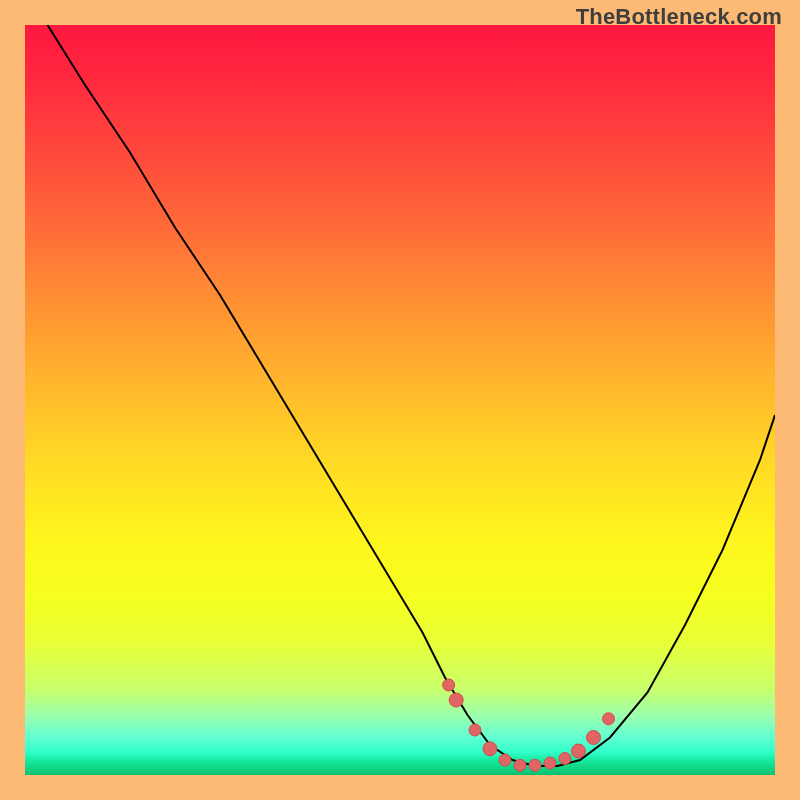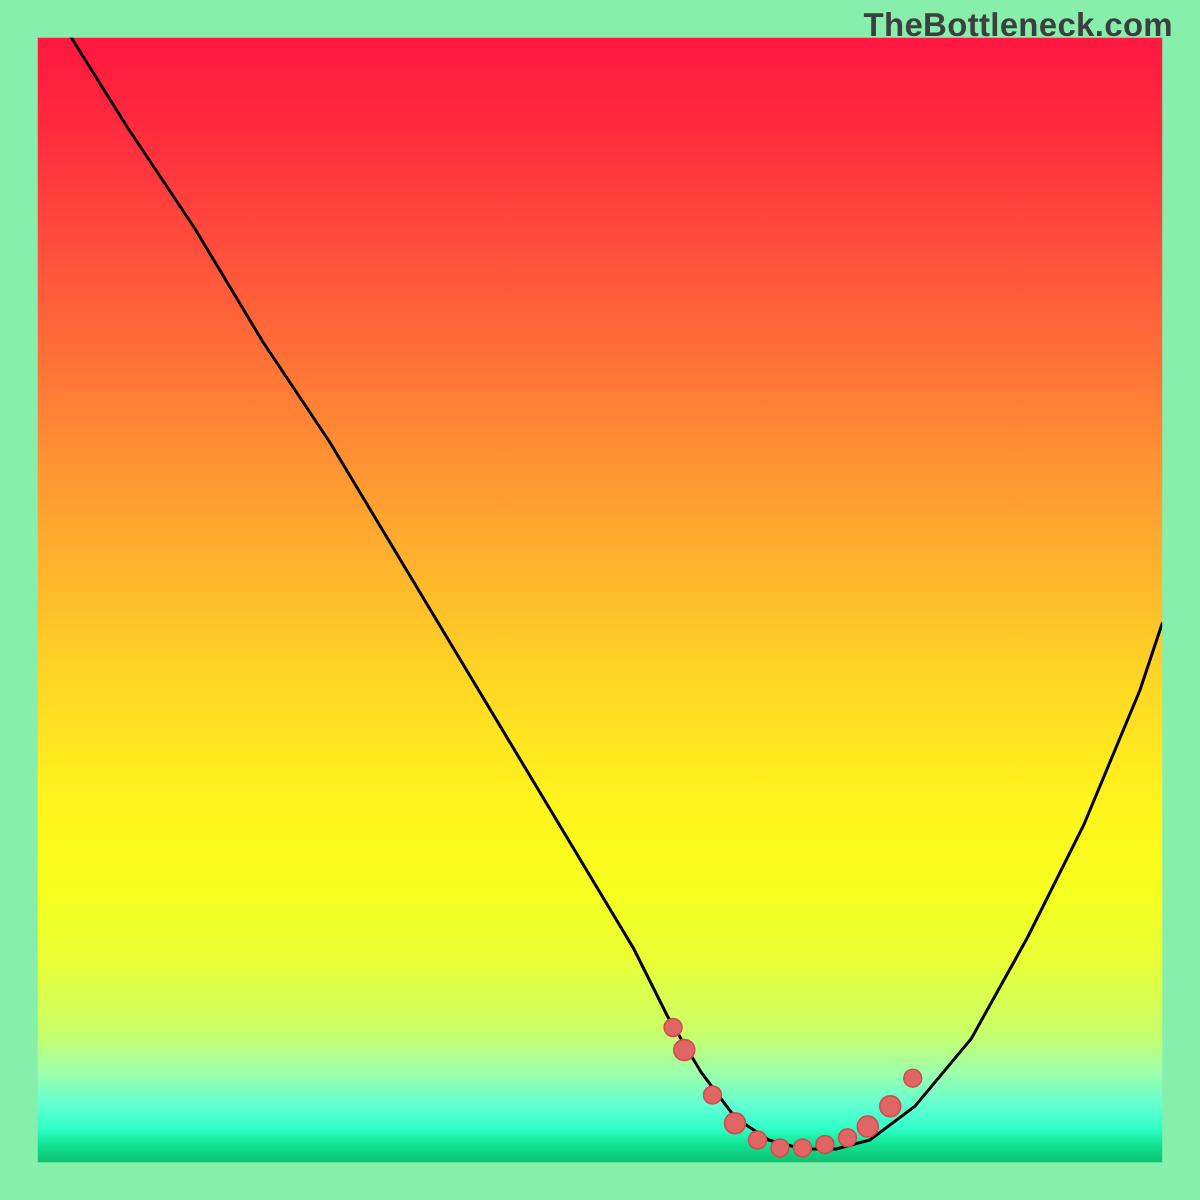--- a/index.html
+++ b/index.html
@@ -1,16 +1,16 @@
 <!DOCTYPE html>
 <html><head>
 <meta charset="utf-8">
 <style>
   html,body{margin:0;padding:0;width:800px;height:800px;background:#000;}
-  .outer{width:800px;height:800px;background:#86efac;position:relative;}
+  .outer{width:800px;height:800px;background:#fdba74;position:relative;}
   .watermark{position:absolute;top:4px;right:18px;color:#3e3e3e;font-family:Arial,Helvetica,sans-serif;font-size:22px;font-weight:600;letter-spacing:0.2px;}
   .plot{position:absolute;left:25px;top:25px;width:750px;height:750px;overflow:hidden;}
   .gradient{position:absolute;inset:0;background:linear-gradient(to bottom,
      #ff173f 0%,
      #ff2b3e 8%,
      #ff4c3c 18%,
      #ff6f38 28%,
      #ff9433 38%,
      #ffb72c 48%,
      #ffd924 58%,

